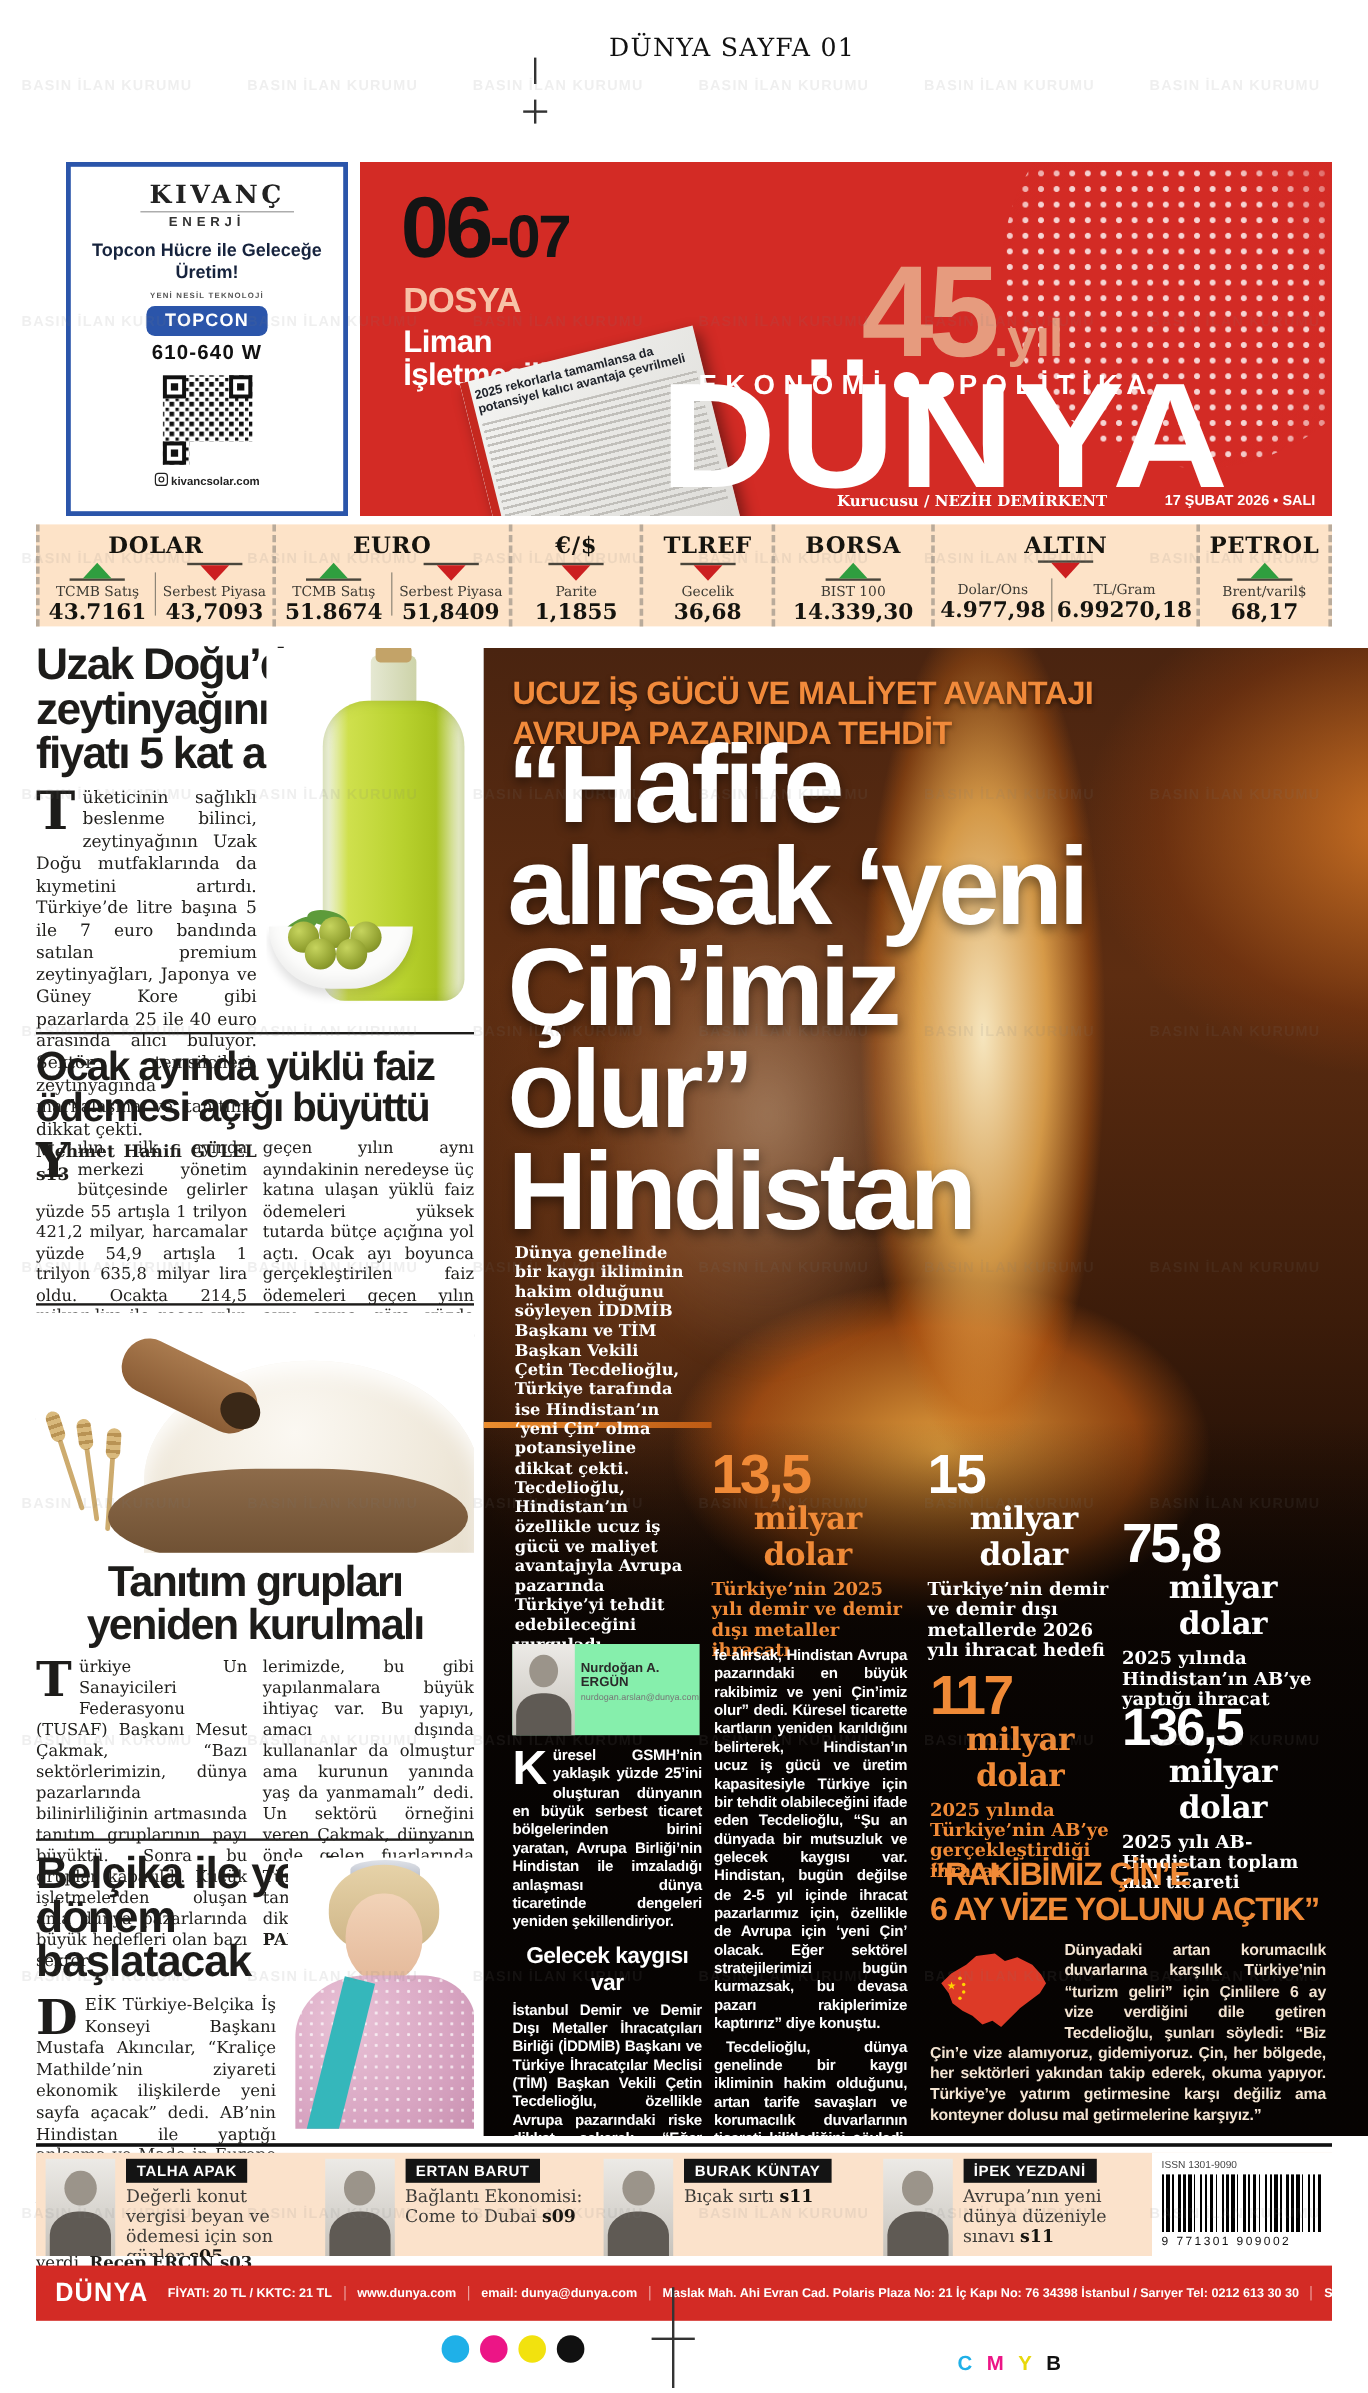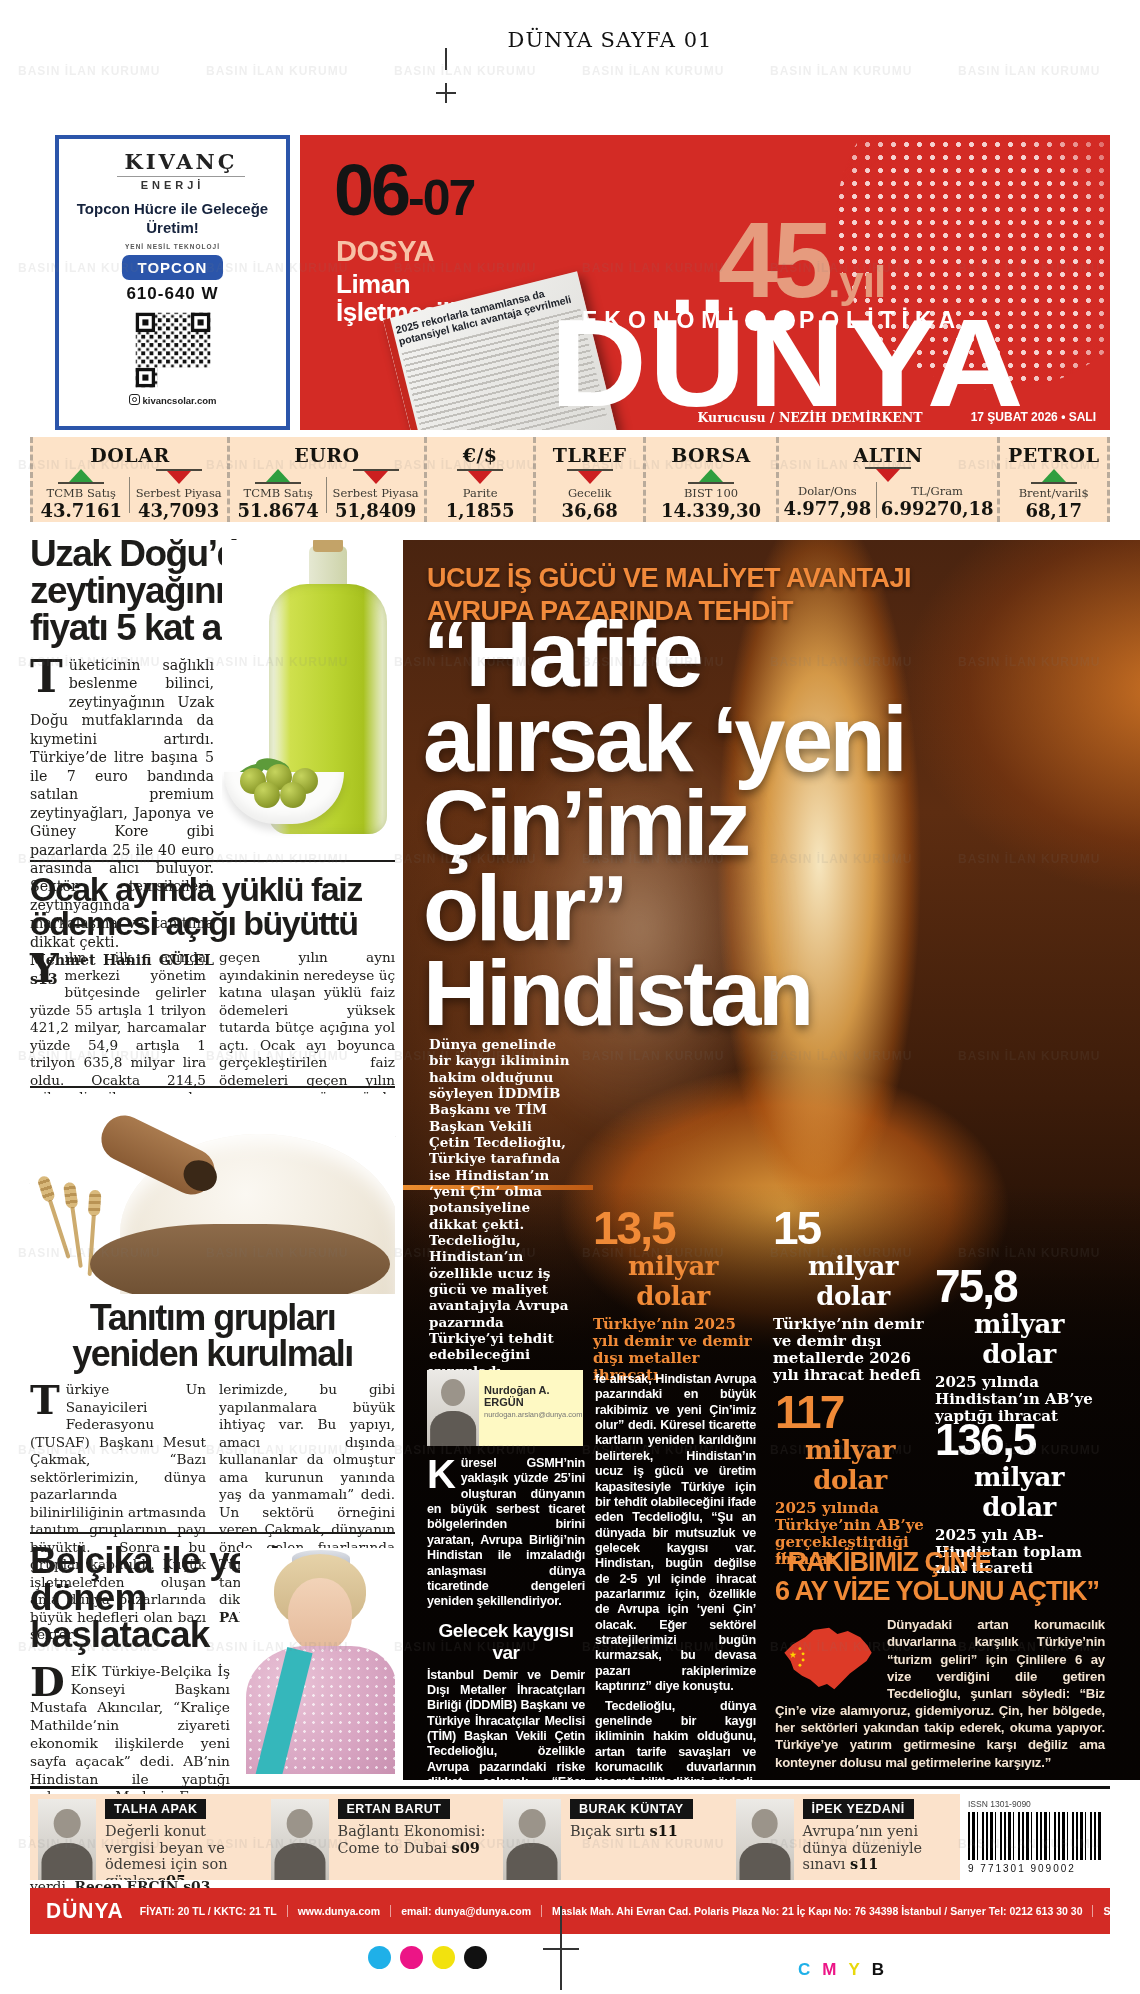--- a/index.html
+++ b/index.html
@@ -133,21 +133,21 @@
              letter-spacing:-0.5px;line-height:1.22;text-shadow:0 2px 4px rgba(0,0,0,.5);z-index:5;}
   .ms-headline{position:absolute;left:20px;top:72px;font:900 92px "Liberation Sans",sans-serif;color:#fff;
                letter-spacing:-3.5px;line-height:.92;text-shadow:0 4px 10px rgba(0,0,0,.45);z-index:5;}
   .ms-deck{position:absolute;left:26px;top:496px;width:146px;font:700 13.5px/1.21 "DejaVu Serif","Liberation Serif",serif;color:#fff;z-index:5;}
   .stat{position:absolute;z-index:5;}
   .stat .st-val{font:900 46px "Liberation Sans",sans-serif;letter-spacing:-2px;line-height:.9;}
   .stat .st-unit{font:700 26px "DejaVu Serif","Liberation Serif",serif;letter-spacing:-0.5px;margin-top:2px;text-align:center;}
   .stat .st-cap{font:700 15px/1.13 "DejaVu Serif","Liberation Serif",serif;margin-top:5px;}
   .st-orange{color:#f08a37;}
   .st-white{color:#ffffff;}
-  .ms-card{position:absolute;left:24px;top:830px;width:156px;height:76px;background:#fef9c3;z-index:6;display:flex;}
+  .ms-card{position:absolute;left:24px;top:830px;width:156px;height:76px;background:#86efac;z-index:6;display:flex;}
   .ms-card .person{width:52px;height:76px;flex:none;}
   .ms-card-txt{padding:14px 4px 0 5px;}
   .ms-card-name{font:800 11px "Liberation Sans",sans-serif;color:#2a2a2a;}
   .ms-card-mail{font:400 7.5px "Liberation Sans",sans-serif;color:#777;margin-top:2px;}
   .ms-col{position:absolute;z-index:6;font:700 12.6px/1.22 "Liberation Sans",sans-serif;color:#fff;text-align:justify;letter-spacing:-0.2px;}
   .ms-col1{left:24px;top:916px;width:158px;}
   .ms-col2{left:192px;top:832px;width:161px;}
   .ms-dropcap{float:left;font:900 40px/0.8 "Liberation Sans",sans-serif;margin:2px 5px 0 0;color:#fff;}
   .ms-subhead{font:900 19px "Liberation Sans",sans-serif;text-align:center;margin:10px 0 4px;letter-spacing:-0.5px;}
   .ms-p2{margin-top:4px;text-indent:10px;}

